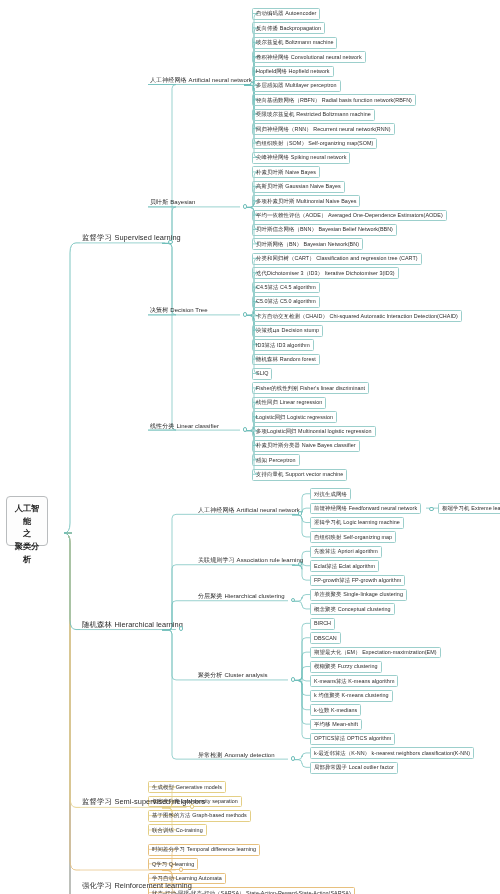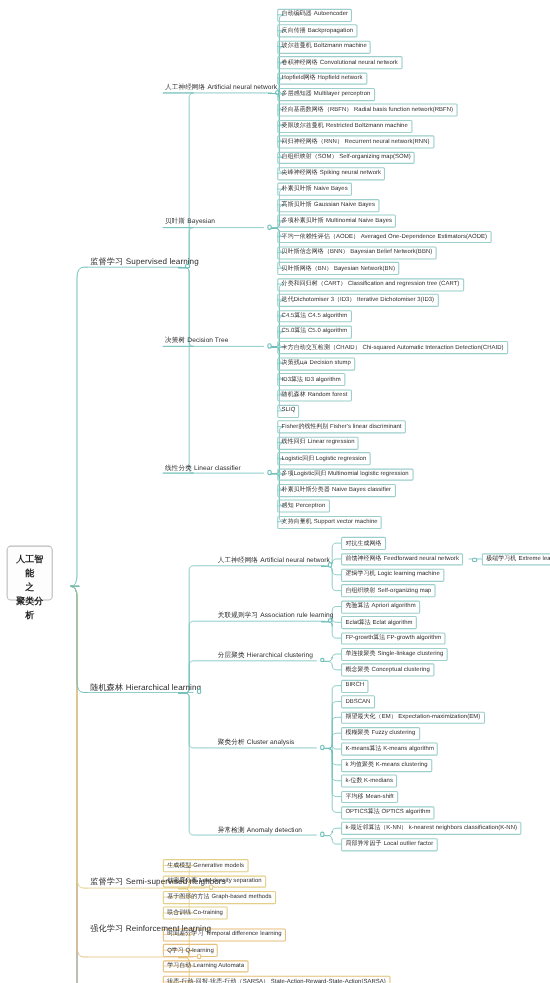--- a/index.html
+++ b/index.html
@@ -271,16 +271,16 @@
       <div class="node leaf yellow" style="left: 148px; top: 781.28px;"><span class="cn">生成模型 </span><span class="en">Generative models</span></div>
       <div class="node leaf yellow" style="left: 148px; top: 795.68px;"><span class="cn">低密度分离 </span><span class="en">Low-density separation</span></div>
       <div class="node leaf yellow" style="left: 148px; top: 810.08px;"><span class="cn">基于图形的方法 </span><span class="en">Graph-based methods</span></div>
       <div class="node leaf yellow" style="left: 148px; top: 824.48px;"><span class="cn">联合训练 </span><span class="en">Co-training</span></div>
       <div class="node branch l1" style="left: 80px; top: 797.38px;"><span class="cn">监督学习 </span><span class="en">Semi-supervised neighbors</span></div>
       <div class="dot" style="left: 189.5px; top: 804.28px; border-color: rgb(228, 207, 134);"></div>
       <div class="node leaf orange" style="left: 148px; top: 843.92px;"><span class="cn">时间差分学习 </span><span class="en">Temporal difference learning</span></div>
       <div class="node leaf orange" style="left: 148px; top: 858.32px;"><span class="cn"></span><span class="en">Q学习 Q-learning</span></div>
       <div class="node leaf orange" style="left: 148px; top: 872.72px;"><span class="cn">学习自动 </span><span class="en">Learning Automata</span></div>
       <div class="node leaf orange" style="left: 148px; top: 887.12px;"><span class="cn">状态-行动-回报-状态-行动（</span><span class="en">SARSA） State-Action-Reward-State-Action(SARSA)</span></div>
-      <div class="node branch l1" style="left: 80px; top: 839px;"><span class="cn">强化学习 </span><span class="en">Reinforcement learning</span></div>
+      <div class="node branch l1" style="left: 80px; top: 881px;"><span class="cn">强化学习 </span><span class="en">Reinforcement learning</span></div>
       <div class="dot" style="left: 178.85px; top: 866.92px; border-color: rgb(231, 192, 126);"></div>
     </div>
 </div>
 
 </body></html>

